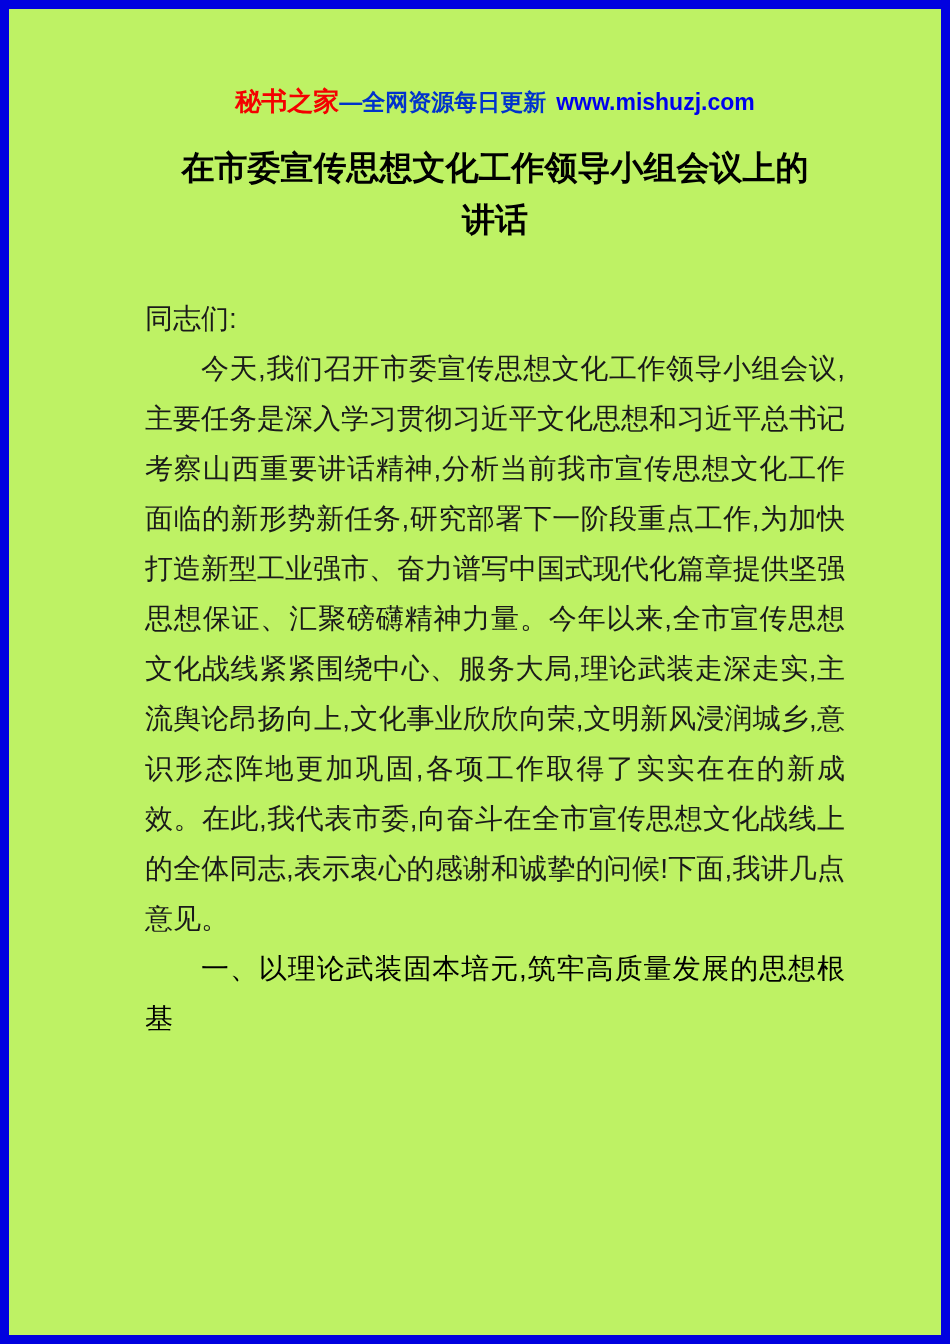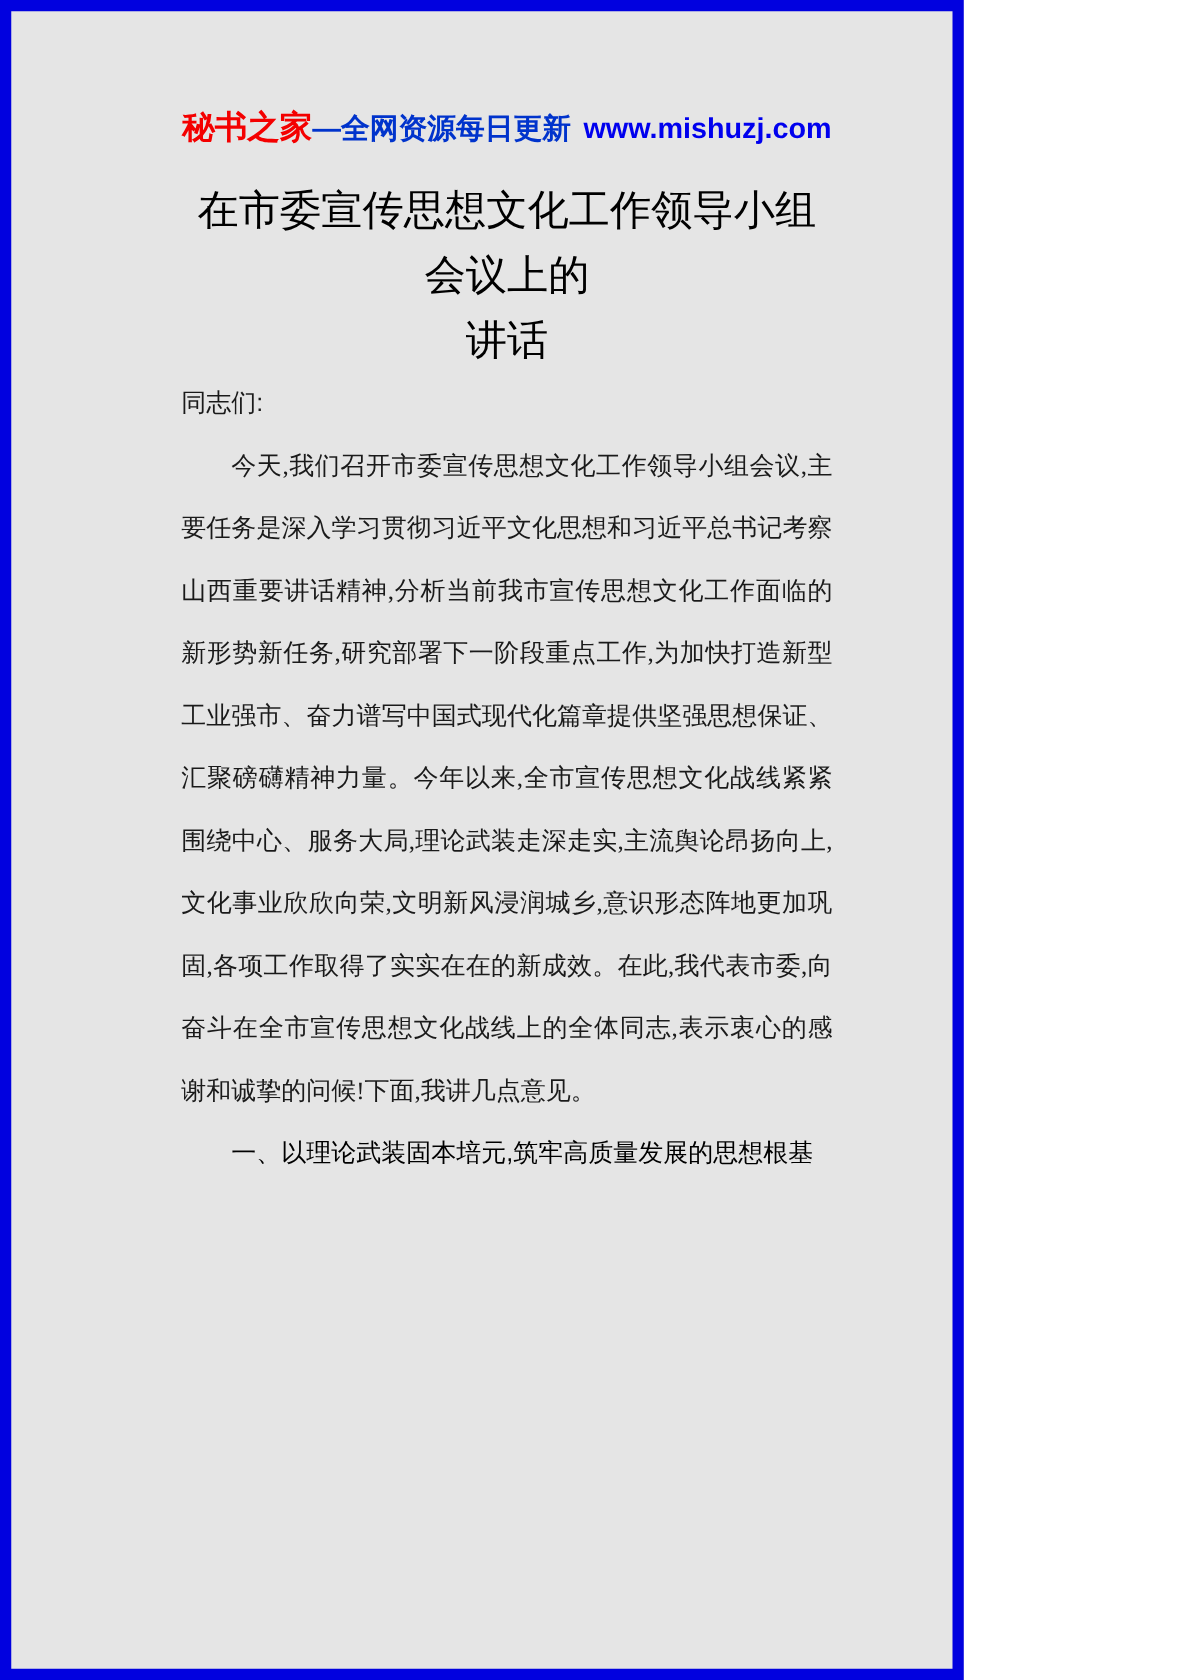--- a/index.html
+++ b/index.html
@@ -1,21 +1,21 @@
 <!DOCTYPE html>
 <html style="--page-border: #0101df; --brand-red: #f40000; --header-blue: #0033cc; --link-blue: #0000ee; --text: #1a1a1a;"><head>
 <meta charset="utf-8">
 <style>
   * { margin: 0; padding: 0; box-sizing: border-box; }
   html, body { background: #ffffff; }
   .page {
     position: relative;
-    width: 771px;
+    width: 950px;
     height: 1344px;
-    background: #e5e5e5;
+    background: #bef264;
     border: 9px solid var(--page-border, #0101df);
     padding: 79px 96px 0 136px;
     font-family: "Liberation Sans", sans-serif;
     color: var(--text, #1a1a1a);
     overflow: hidden;
   }
   .site-header {
     text-align: center;
     font-size: 23px;
     line-height: 27px;
@@ -33,31 +33,32 @@
   }
   .url {
     color: var(--link-blue, #0000ee);
     font-weight: bold;
     margin-left: 10px;
     cursor: pointer;
   }
   .doc-title {
     text-align: center;
     font-size: 33px;
-    font-weight: normal;
+    font-weight: bold;
     line-height: 52px;
     color: #000000;
+    margin-bottom: 48px;
   }
   .body-text {
-    font-size: 20px;
+    font-size: 28px;
     line-height: 50px;
     text-align: justify;
   }
   .salutation { text-indent: 0; }
-  .para { text-indent: 2em; font-family: Liberation Serif, serif; }
+  .para { text-indent: 2em; }
   .heading {
     text-indent: 2em;
     font-weight: normal;
     color: #000000;
   }
 </style>
 </head>
 <body>
 
 <div class="page">

